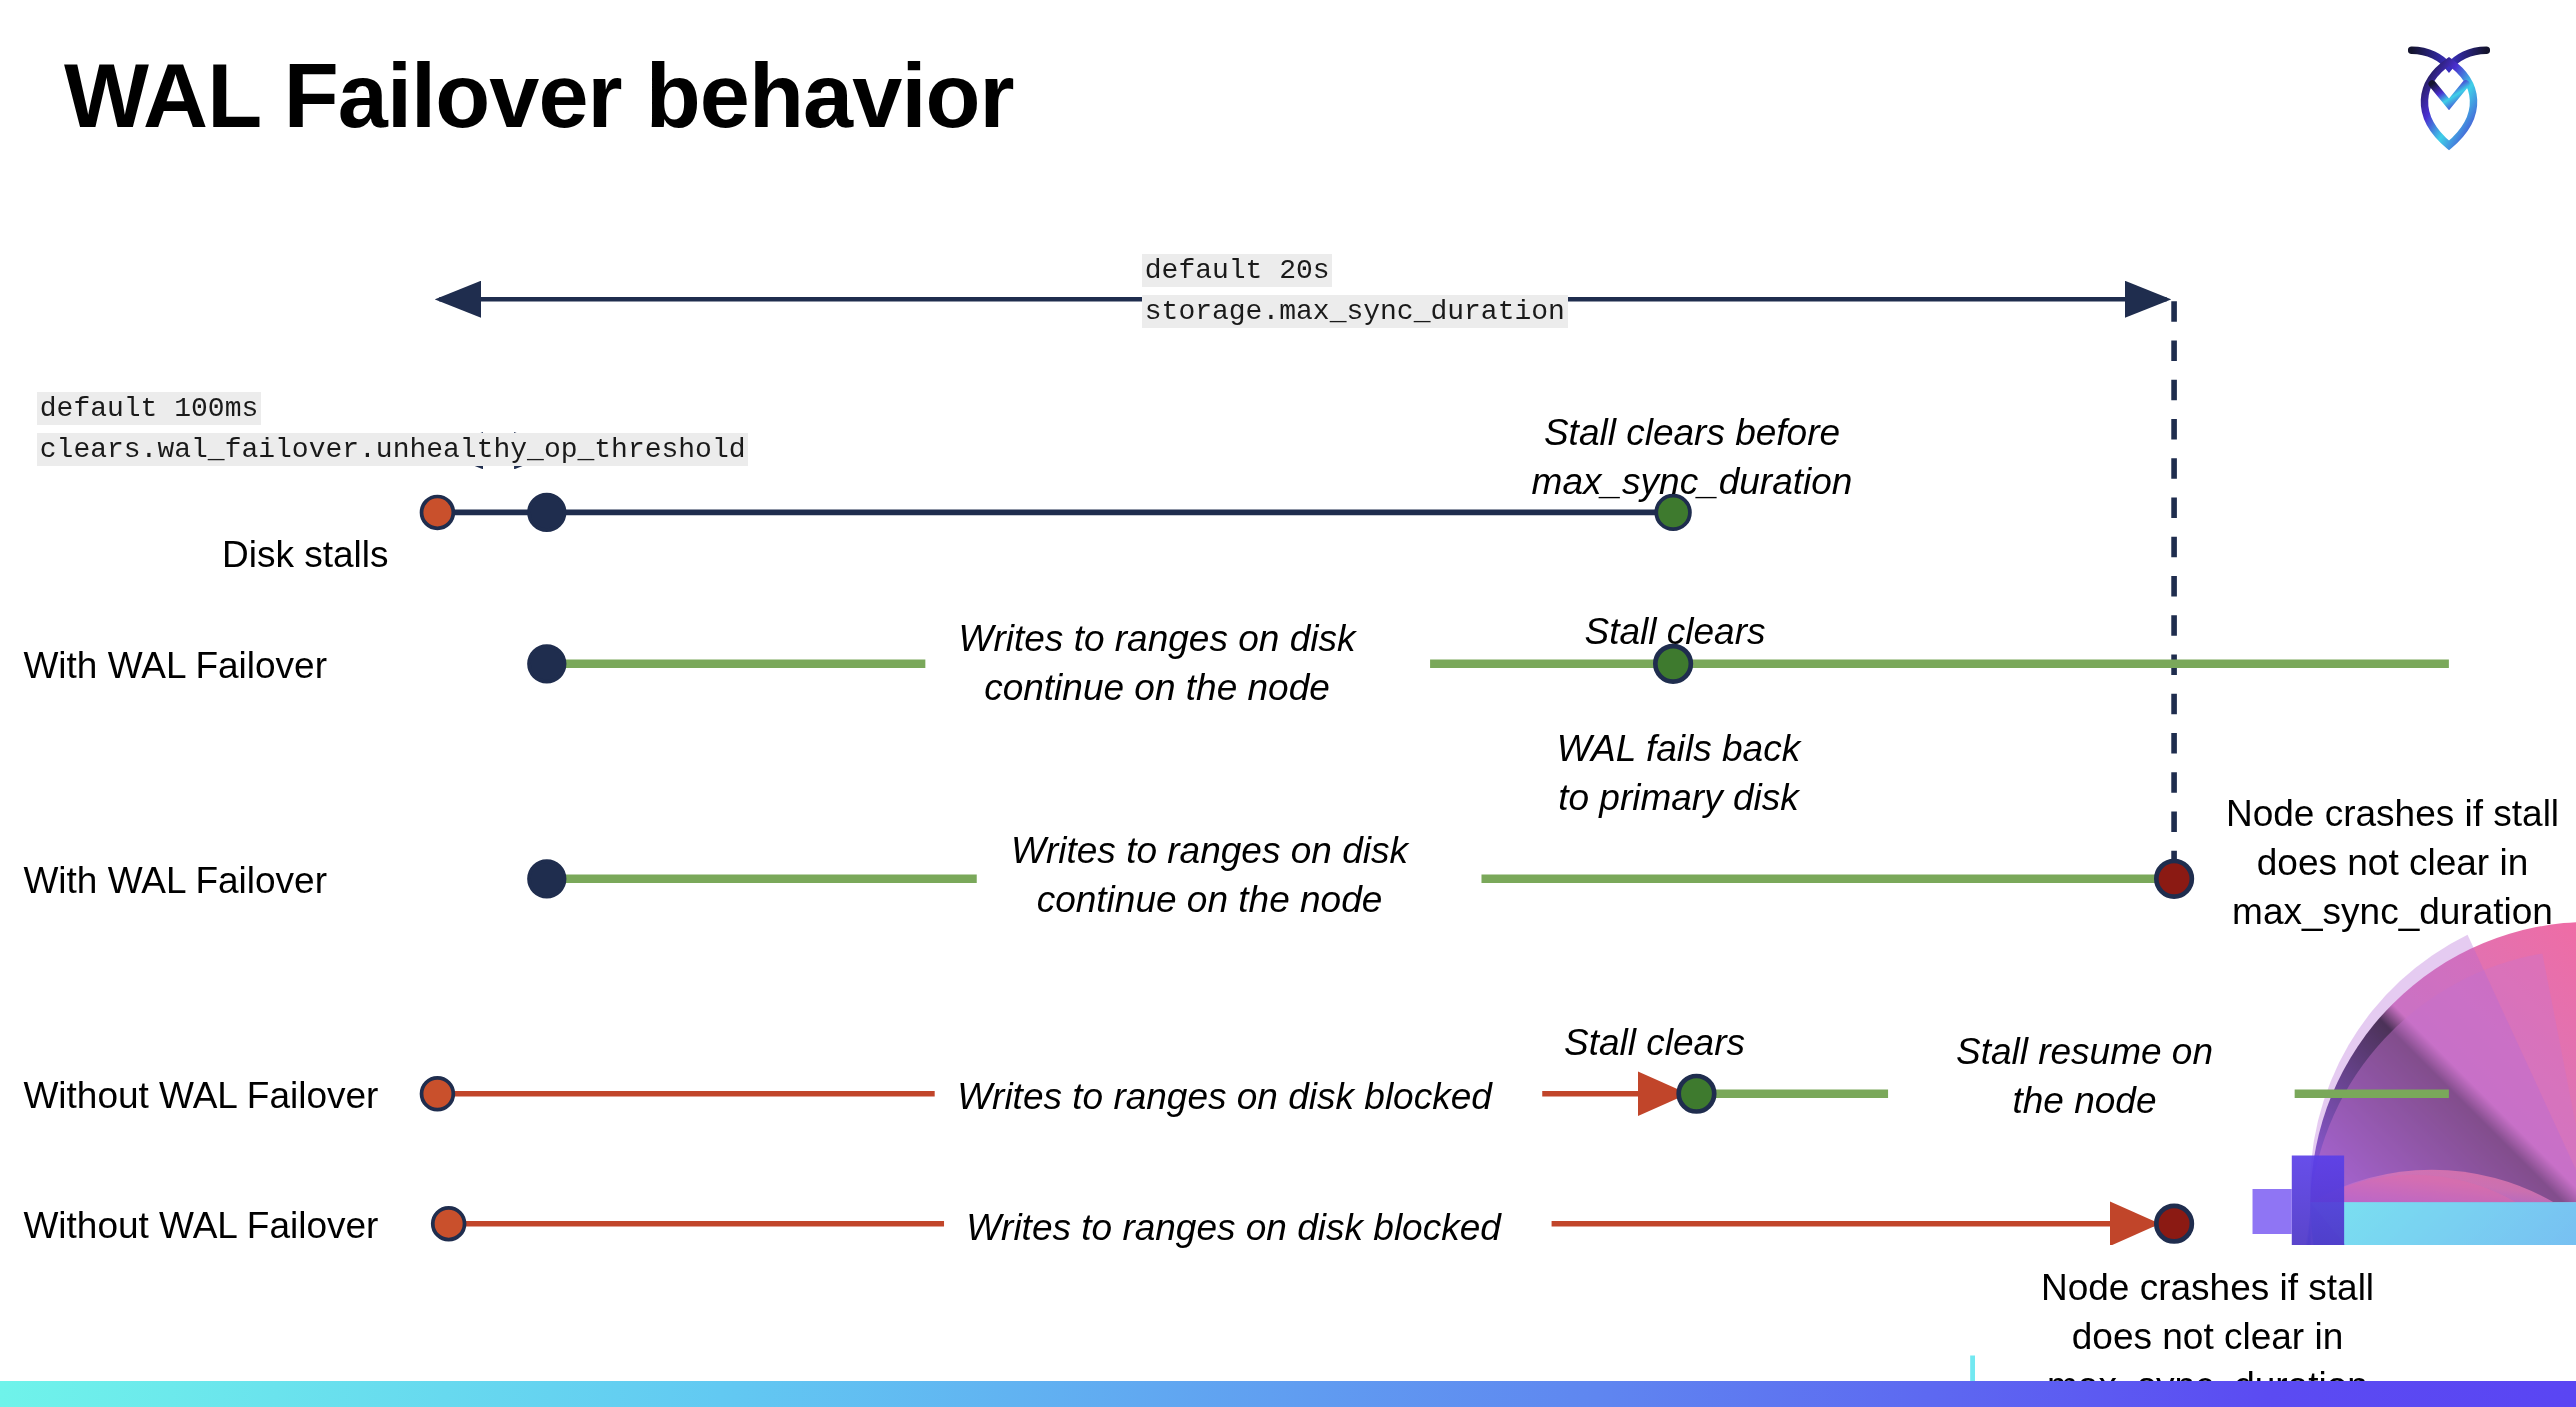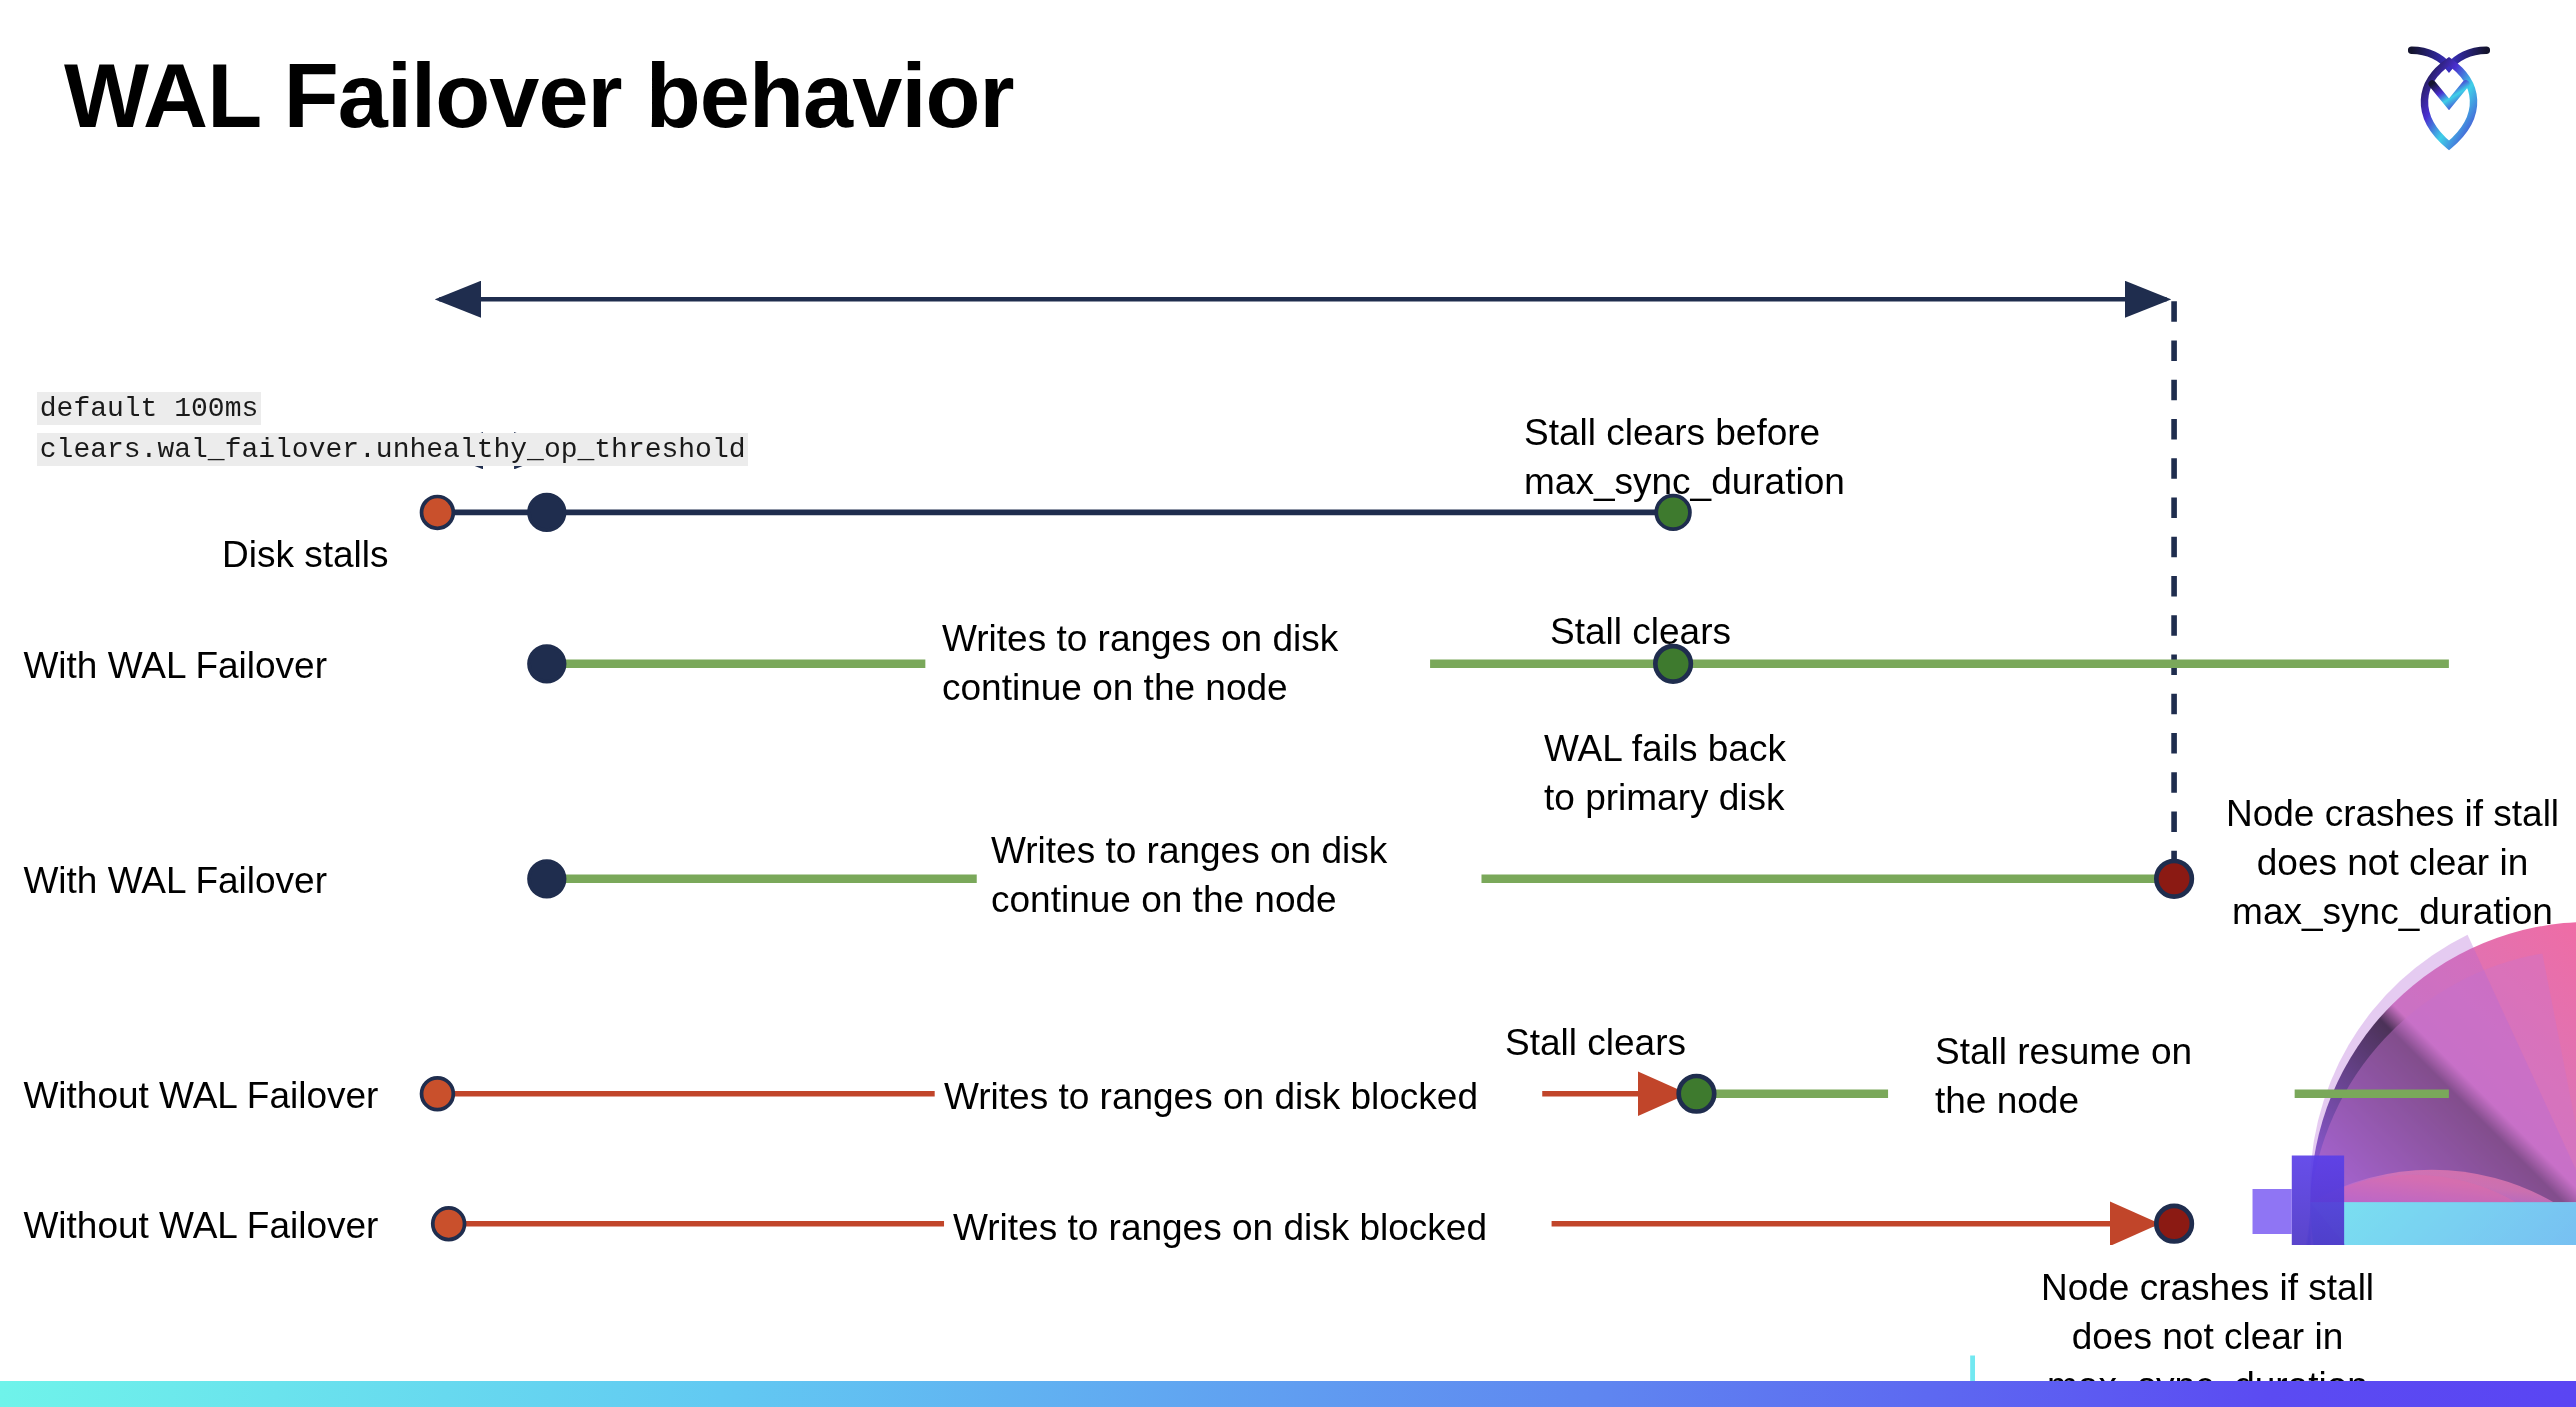--- a/index.html
+++ b/index.html
@@ -63,21 +63,21 @@
   }
 
   
   .note {
     position: absolute;
     font-size: 37px;
     line-height: 1.32;
     color: #000000;
     white-space: pre-line;
   }
-  .note.center { text-align: left; }
+  .note.center { text-align: center; font-style: italic; }
   .note.left   { text-align: center; }
 
   
   #vector {
     position: absolute;
     left: 0;
     top: 0;
     width: 2576px;
     height: 1408px;
   }
@@ -264,20 +264,24 @@
 
       <path d="M40 26 C 58 26 72 34 80 44 C 88 34 102 26 120 26" fill="none" stroke="url(#lg2)" stroke-width="8" stroke-linecap="round"></path>
 
       <path d="M80 38 C 112 60 118 96 80 128 C 42 96 48 60 80 38 Z" fill="none" stroke="url(#lg)" stroke-width="8"></path>
 
       <path d="M62 62 L 80 84 L 98 62" fill="none" stroke="url(#lg)" stroke-width="8" stroke-linecap="round"></path>
       <path d="M80 84 L 80 126" fill="none" stroke="url(#lg)" stroke-width="8" stroke-linecap="round"></path>
     </svg>
   </div>
 
+  <div class="codechip" style="left:1142px; top:250px;">
+    <span>default 20s</span><br>
+    <span>storage.max_sync_duration</span>
+  </div>
 
   <div class="codechip" style="left:37px; top:344px;margin-top:44px;">
     <span>default 100ms</span><br>
     <span>clears.wal_failover.unhealthy_op_threshold</span>
   </div>
 
   <div class="rowlabel" style="left:222px; top:494px;margin-top:40px;">Disk stalls</div>
 
   <div class="rowlabel" style="left:23.4px; top:645px;">With WAL Failover</div>
 

